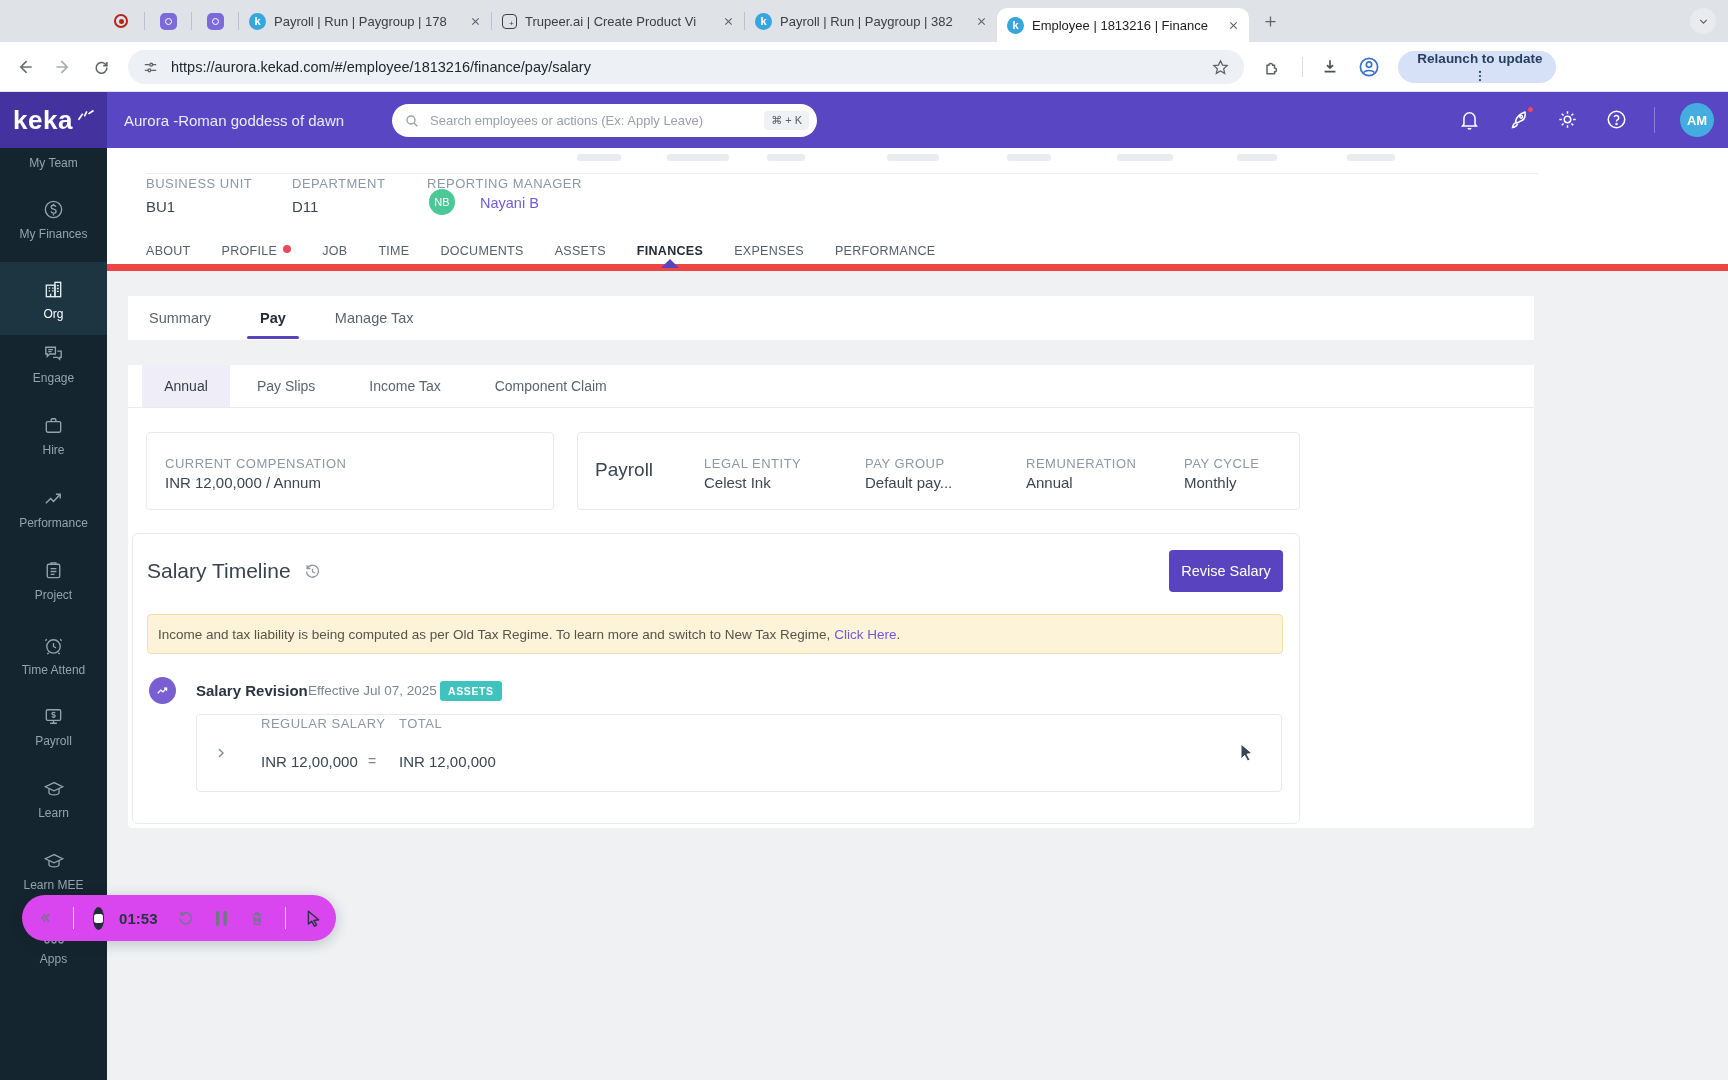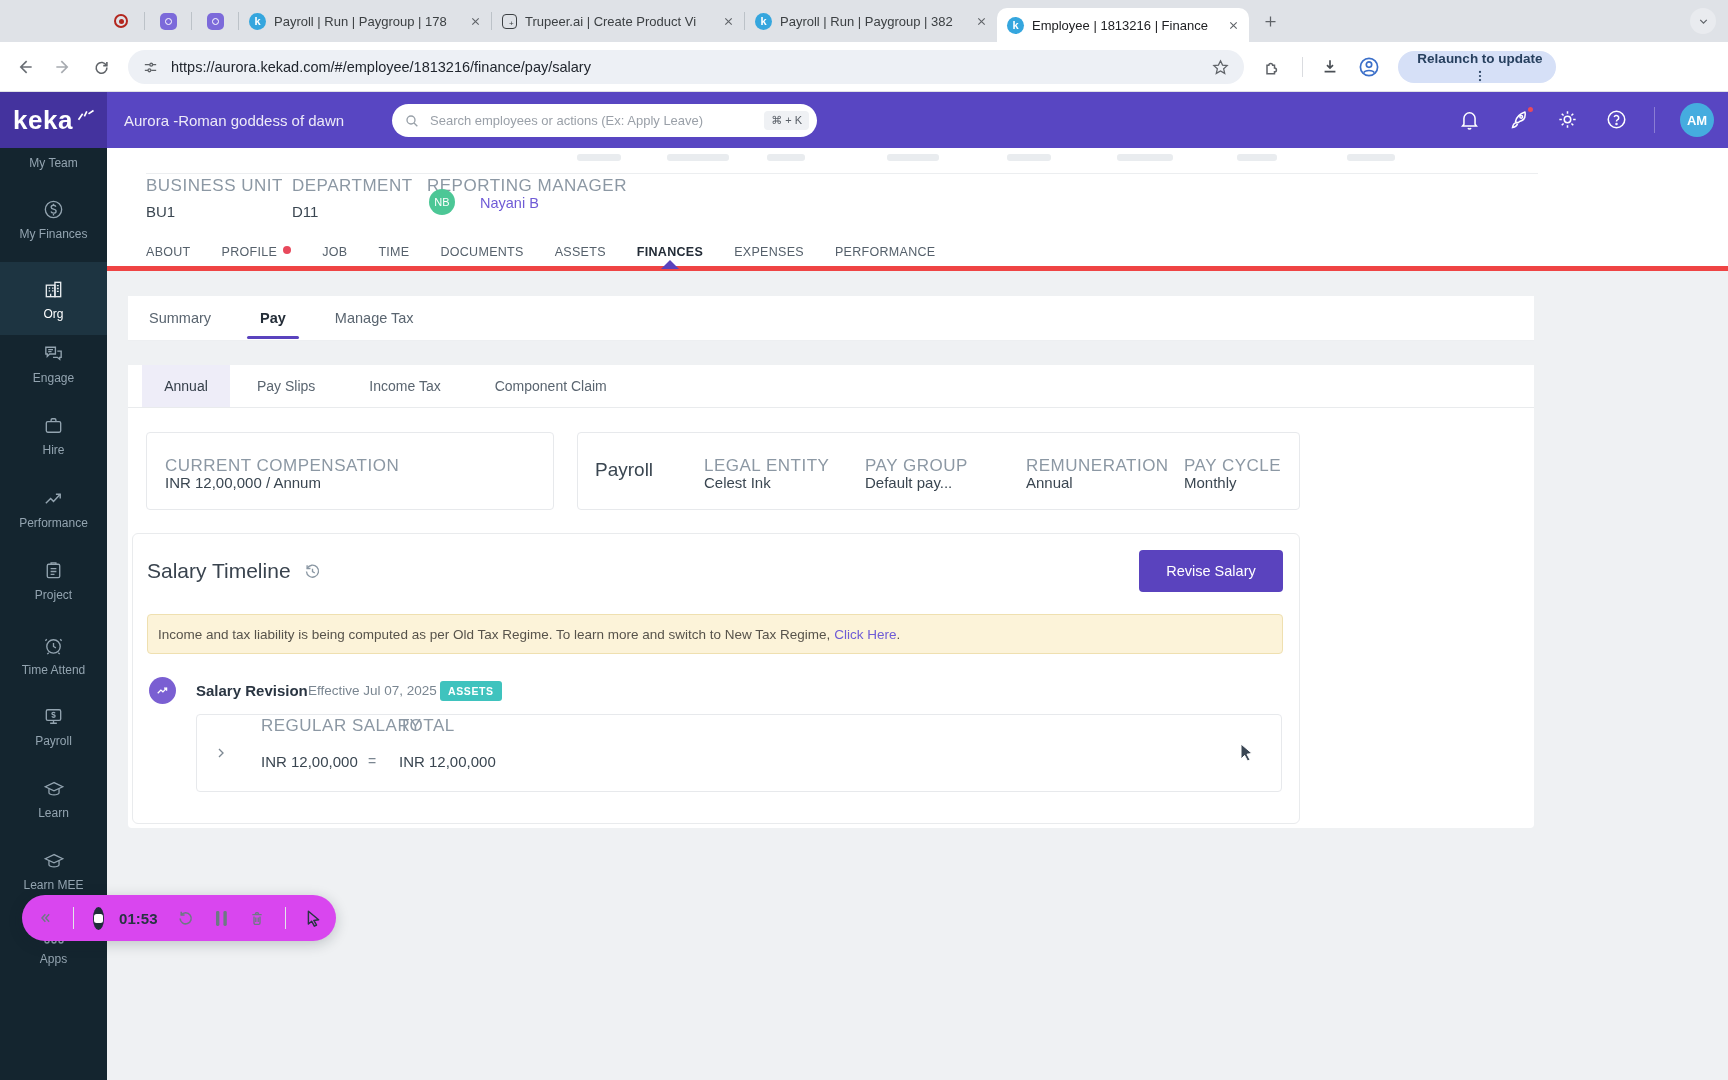--- a/index.html
+++ b/index.html
@@ -67,27 +67,27 @@
   .sidebar{position:absolute;top:148px;left:0;bottom:0;width:107px;background:#14252F;}
   .snav{position:absolute;left:0;width:107px;text-align:center;color:#93A4B0;font-size:12px;}
   .snav svg{margin:0 auto 6px;}
   .snav.active{background:#1D3441;color:#fff;}
   .snav .lbl{display:block;}
 
   
   .emp-section{position:absolute;left:107px;top:148px;right:0;height:89px;background:#fff;}
   .emp-div{position:absolute;left:39px;top:25px;width:1392px;height:1px;background:#ECEEF0;}
   .sk{position:absolute;height:7px;border-radius:3px;background:#E9ECEF;top:6px;}
-  .flabel{font-size:17px;color:#8C98A4;letter-spacing:.5px;}
+  .flabel{font-size:13px;color:#8C98A4;letter-spacing:.5px;}
   .fvalue{font-size:15px;color:#3A4651;}
   .mgr-av{position:absolute;width:26px;height:26px;border-radius:50%;background:#4CC796;color:#fff;font-size:11px;
           display:flex;align-items:center;justify-content:center;}
   .mgr-name{font-size:14.5px;color:#6F5BD6;margin-left:16px;}
 
-  .ptabs{position:absolute;left:107px;top:237px;right:0;height:34px;background:#fff;border-bottom:5px solid #ef4444;
+  .ptabs{position:absolute;left:107px;top:237px;right:0;height:34px;background:#fff;border-bottom:7px solid #ef4444;
          display:flex;align-items:center;padding-left:39px;gap:31px;}
   .ptab{position:relative;height:34px;display:flex;align-items:center;gap:6px;font-size:12.5px;color:#55606B;
         letter-spacing:.3px;}
   .ptab.active{color:#232C37;font-weight:bold;}
   .ptab .tri{position:absolute;bottom:0;left:50%;transform:translateX(-50%);width:0;height:0;
              border-left:9px solid transparent;border-right:9px solid transparent;border-bottom:9px solid #5A43BE;}
   .reddot{width:8px;height:8px;border-radius:50%;background:#E8495C;margin-top:-4px;}
 
   .ftabs{position:absolute;left:128px;top:296px;width:1406px;height:45px;background:#fff;border-bottom:1px solid #EDEFF1;
          display:flex;align-items:center;padding-left:21px;gap:49px;}
@@ -106,21 +106,21 @@
   .comp-card{left:18px;top:67px;width:408px;height:78px;}
   .payroll-card{left:449px;top:67px;width:723px;height:78px;}
   .payroll-title{position:absolute;left:17px;top:26px;font-size:19px;color:#3A4651;}
   .pfield{position:absolute;top:0;height:78px;}
   .pfield .flabel{position:absolute;top:23px;left:0;white-space:nowrap;}
   .pfield .fvalue{position:absolute;top:41px;left:0;white-space:nowrap;}
 
   .timeline-card{left:4px;top:168px;width:1168px;height:291px;border:1px solid #E9EBED;border-radius:6px;}
   .tl-title{position:absolute;left:14px;top:25px;display:flex;align-items:center;gap:12px;}
   .tl-title h1{margin:0;font-size:21px;font-weight:normal;color:#39434E;font-family:"Liberation Sans",sans-serif;}
-  .revise-btn{position:absolute;right:16px;top:16px;width:144px;height:42px;background:#5A43BE;border:none;
+  .revise-btn{position:absolute;right:16px;top:16px;width:114px;height:42px;background:#5A43BE;border:none;
               border-radius:4px;color:#fff;font-size:14.5px;font-family:"Liberation Sans",sans-serif;}
   .banner{position:absolute;left:14px;right:16px;top:80px;height:40px;background:#FCF3D9;border:1px solid #EFE0B0;
           border-radius:4px;display:flex;align-items:center;padding-left:10px;font-size:13.5px;color:#57534B;
           white-space:nowrap;overflow:hidden;}
   .banner a{color:#6F5BD6;text-decoration:none;margin-left:4px;}
   .rev-ic{position:absolute;left:16px;top:143px;width:27px;height:27px;border-radius:50%;background:#7A5FD2;
           display:flex;align-items:center;justify-content:center;}
   .rev-title{position:absolute;left:63px;top:148px;font-size:15px;font-weight:bold;color:#2A3542;}
   .rev-eff{position:absolute;left:175px;top:149px;font-size:13.5px;color:#7A8691;}
   .rev-badge{position:absolute;left:307px;top:147px;background:#3FC3BE;color:#fff;font-size:10.5px;font-weight:bold;

